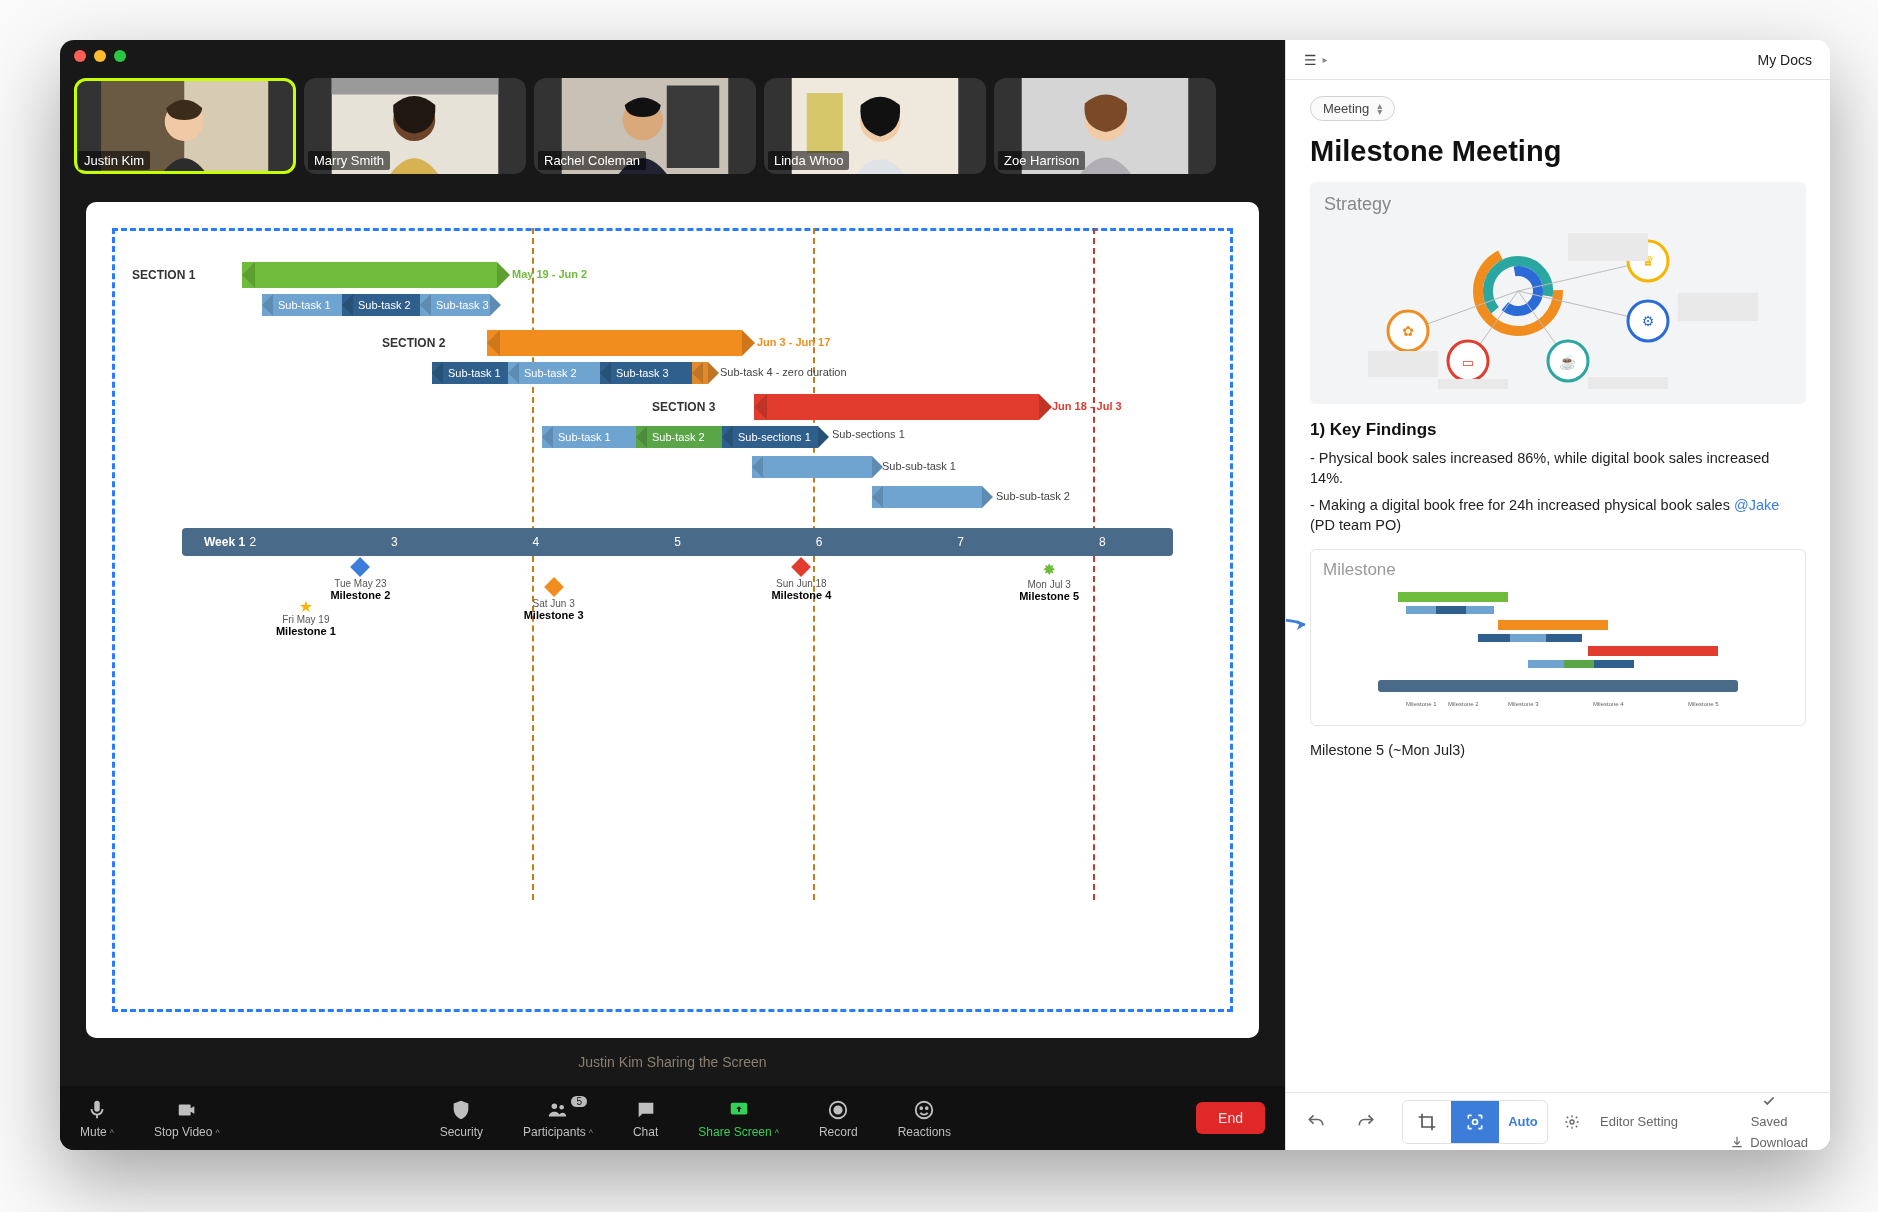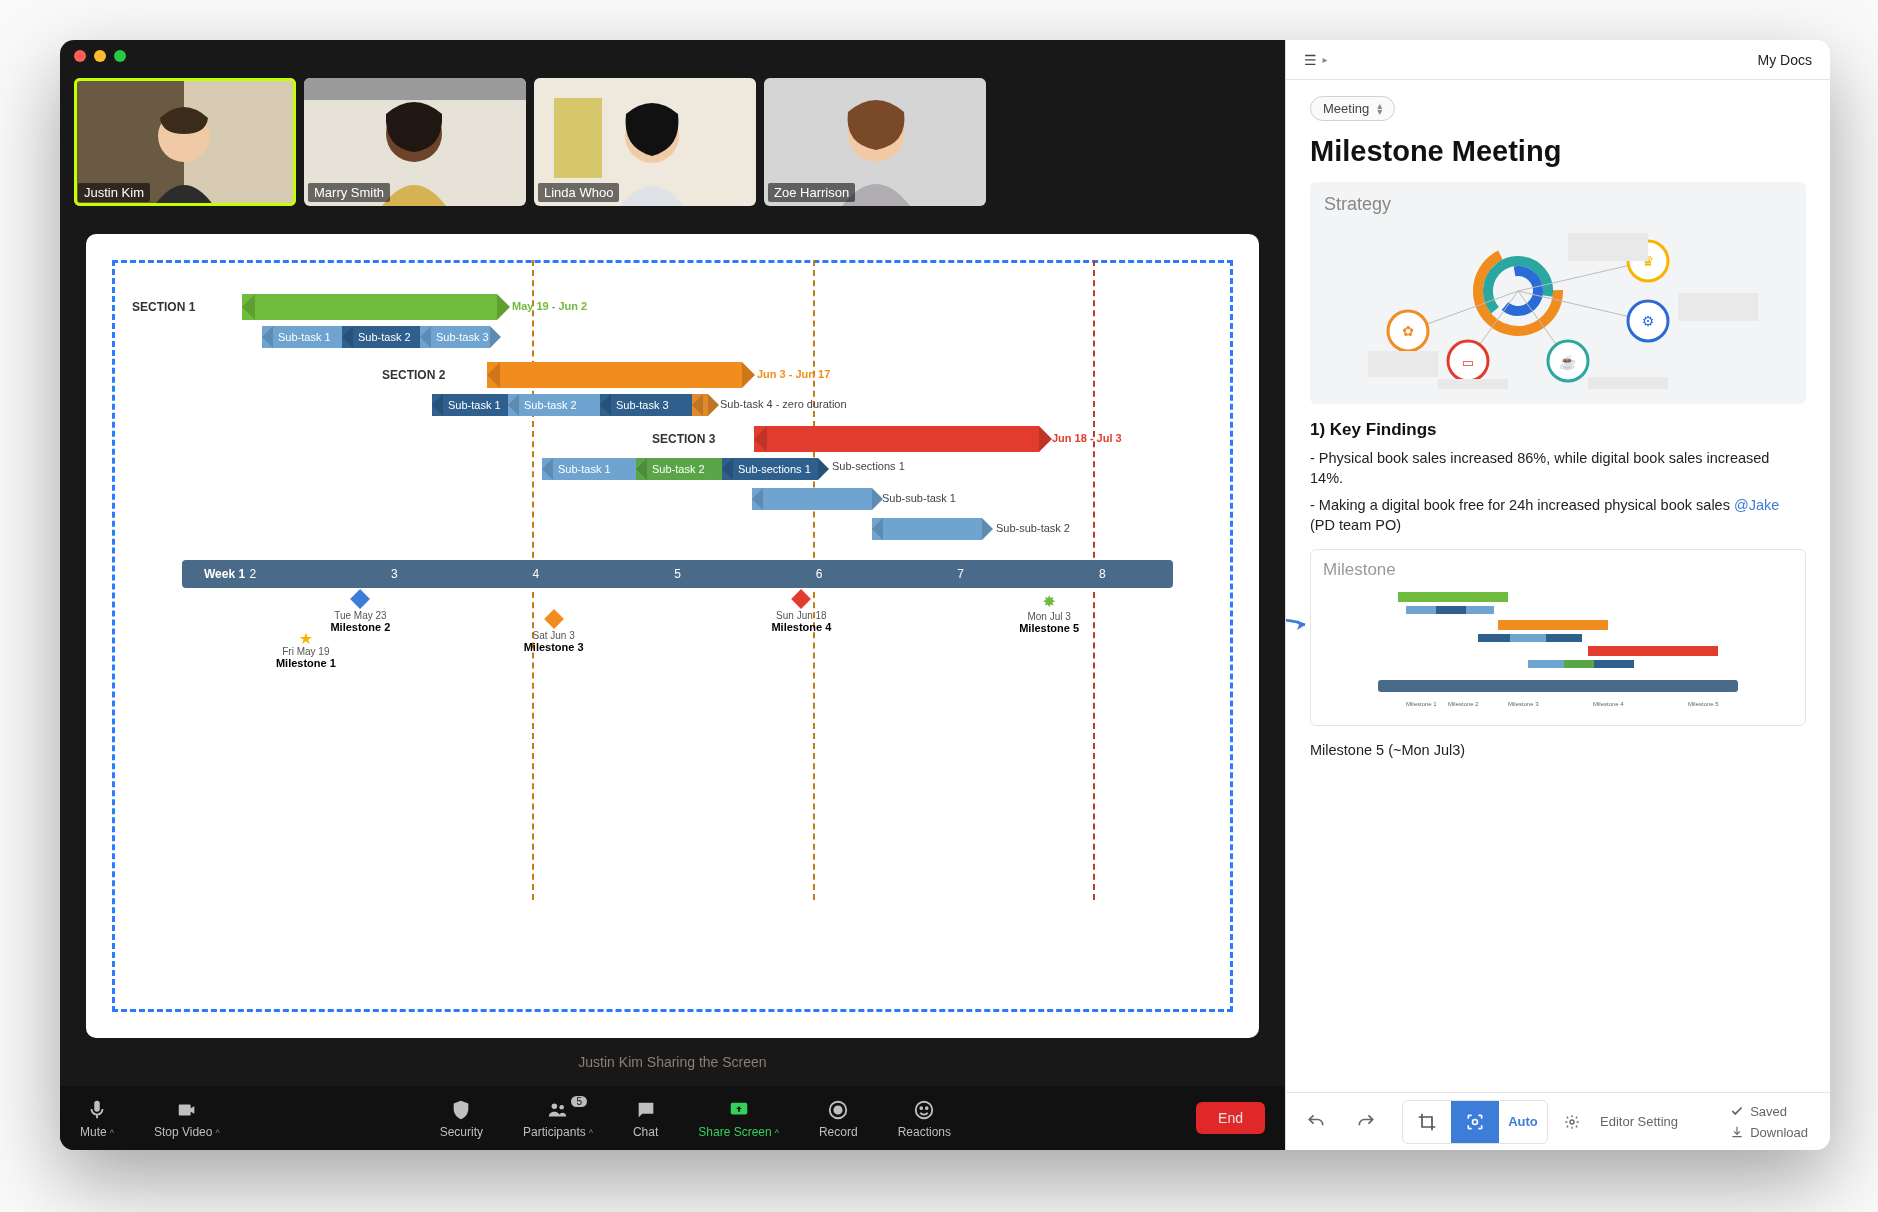--- a/index.html
+++ b/index.html
@@ -4,21 +4,21 @@
 <style>
   * { box-sizing: border-box; margin: 0; padding: 0; }
   html, body { width: 1878px; height: 1212px; font-family: -apple-system, BlinkMacSystemFont, "Segoe UI", Arial, sans-serif; background: #fafafa; }
   .app-window { position: absolute; left: 60px; top: 40px; width: 1770px; height: 1110px; border-radius: 14px; background: #fff; box-shadow: 0 30px 80px rgba(0,0,0,.35); overflow: hidden; display: flex; }
   
   .zoom { flex: 0 0 1226px; background: #181818; display: flex; flex-direction: column; position: relative; border-right: 1px solid #ddd; }
   .mac-traffic { position: absolute; left: 14px; top: 10px; display: flex; gap: 8px; z-index: 5; }
   .dot { width: 12px; height: 12px; border-radius: 50%; }
   .dot.red { background: #ff5f57; } .dot.yellow { background: #febc2e; } .dot.green { background: #28c840; }
   .gallery { margin-top: 28px; padding: 10px 14px 8px; display: flex; gap: 8px; }
-  .tile { position: relative; width: 222px; height: 128px; border-radius: 6px; overflow: hidden; background: #333; }
+  .tile { position: relative; width: 222px; height: 96px; border-radius: 12px; overflow: hidden; background: #333; }
   .tile.active { outline: 3px solid #c6ff00; outline-offset: -3px; }
   .tile svg { width: 100%; height: 100%; display: block; }
   .name-tag { position: absolute; left: 4px; bottom: 4px; background: rgba(0,0,0,.55); color: #fff; font-size: 13px; padding: 2px 6px; border-radius: 2px; }
   .share-area { flex: 1; padding: 20px 26px 10px; display: flex; flex-direction: column; }
   .slide { background: #fff; border-radius: 10px; flex: 1; position: relative; overflow: hidden; }
   .sel-box { position: absolute; inset: 26px; border: 3px dashed #2a7bff; }
   .timeline-wrap { position: absolute; inset: 26px; padding: 36px 10px 10px; }
   .mstone-line { position: absolute; top: 0; bottom: 112px; width: 0; border-left: 2px dashed #c27c1a; }
   .pentbar { position: absolute; height: 26px; color: #fff; font-size: 12px; line-height: 26px; padding-left: 20px; }
   .pentbar::before, .pentbar::after { content:""; position:absolute; top:0; width:0; height:0; }
@@ -76,21 +76,21 @@
   .arrow-in { position:absolute; right:calc(100% - 2px); top:60px; }
   .docs-foot { height:58px; border-top:1px solid #e5e5e5; display:flex; align-items:center; padding:16px 8px; font-size:13px; color:#555;justify-content:center; }
   .ft-group { display:flex; align-items:center; gap:6px; height:100%; }
   .ft-ico-btn { width:44px; height:44px; display:flex; align-items:center; justify-content:center; border-radius:6px; cursor:pointer; color:#666; }
   .ft-cap { display:flex; align-items:center; gap:0; margin-left:8px; border:1px solid #e2e2e2; border-radius:6px; overflow:hidden; }
   .ft-cap .seg { width:48px; height:42px; display:flex; align-items:center; justify-content:center; cursor:pointer; }
   .ft-cap .seg.active { background:#3b7dd8; color:#fff; }
   .ft-auto { color:#3b7dd8; font-weight:600; padding:0 12px; }
   .ft-right { margin-left:auto; display:flex; flex-direction:column; gap:6px; padding-right:14px; }
   .ft-right .row { display:flex; align-items:center; gap:6px; color:#666; font-size:13px; cursor:pointer; }
-  .saved { color:#4b8cff; }
+  .saved { color:#4b8cff;flex-direction:column; }
 </style>
 </head>
 <body>
 
 <div class="app-window">
 
   <div class="zoom">
     <div class="mac-traffic">
       <div class="dot red"></div>
       <div class="dot yellow"></div>
@@ -111,20 +111,30 @@
       </div>
       <div class="tile">
         <svg viewBox="0 0 222 128">
             <rect width="222" height="128" fill="#e7e2d8"></rect>
             <rect x="0" y="0" width="222" height="22" fill="#9a9a9a"></rect>
             <circle cx="110" cy="56" r="28" fill="#6b4429"></circle>
             <path d="M78 128 Q110 86 142 128 Z" fill="#d6b252"></path>
             <path d="M82 36 Q110 12 138 36 Q140 70 110 74 Q80 70 82 36 Z" fill="#201712"></path>
           </svg>
         <div class="name-tag">Marry Smith</div>
+      </div>
+      <div class="tile">
+        <svg viewBox="0 0 222 128">
+            <rect width="222" height="128" fill="#c9c0b6"></rect>
+            <rect x="140" y="10" width="70" height="110" fill="#3a3a3a"></rect>
+            <circle cx="108" cy="56" r="27" fill="#d9a87b"></circle>
+            <path d="M76 128 Q108 86 140 128 Z" fill="#223"></path>
+            <path d="M84 36 Q108 16 132 36 Q130 52 108 52 Q86 52 84 36 Z" fill="#111"></path>
+          </svg>
+        <div class="name-tag">Rachel Coleman</div>
       </div>
       <div class="tile">
         <svg viewBox="0 0 222 128">
             <rect width="222" height="128" fill="#efe9dd"></rect>
             <rect x="20" y="20" width="48" height="80" fill="#d6c86a"></rect>
             <circle cx="118" cy="58" r="27" fill="#f0cba7"></circle>
             <path d="M86 128 Q118 88 150 128 Z" fill="#dfe3e8"></path>
             <path d="M92 36 Q118 14 144 36 Q148 70 118 78 Q88 70 92 36 Z" fill="#111"></path>
           </svg>
         <div class="name-tag">Linda Whoo</div>

